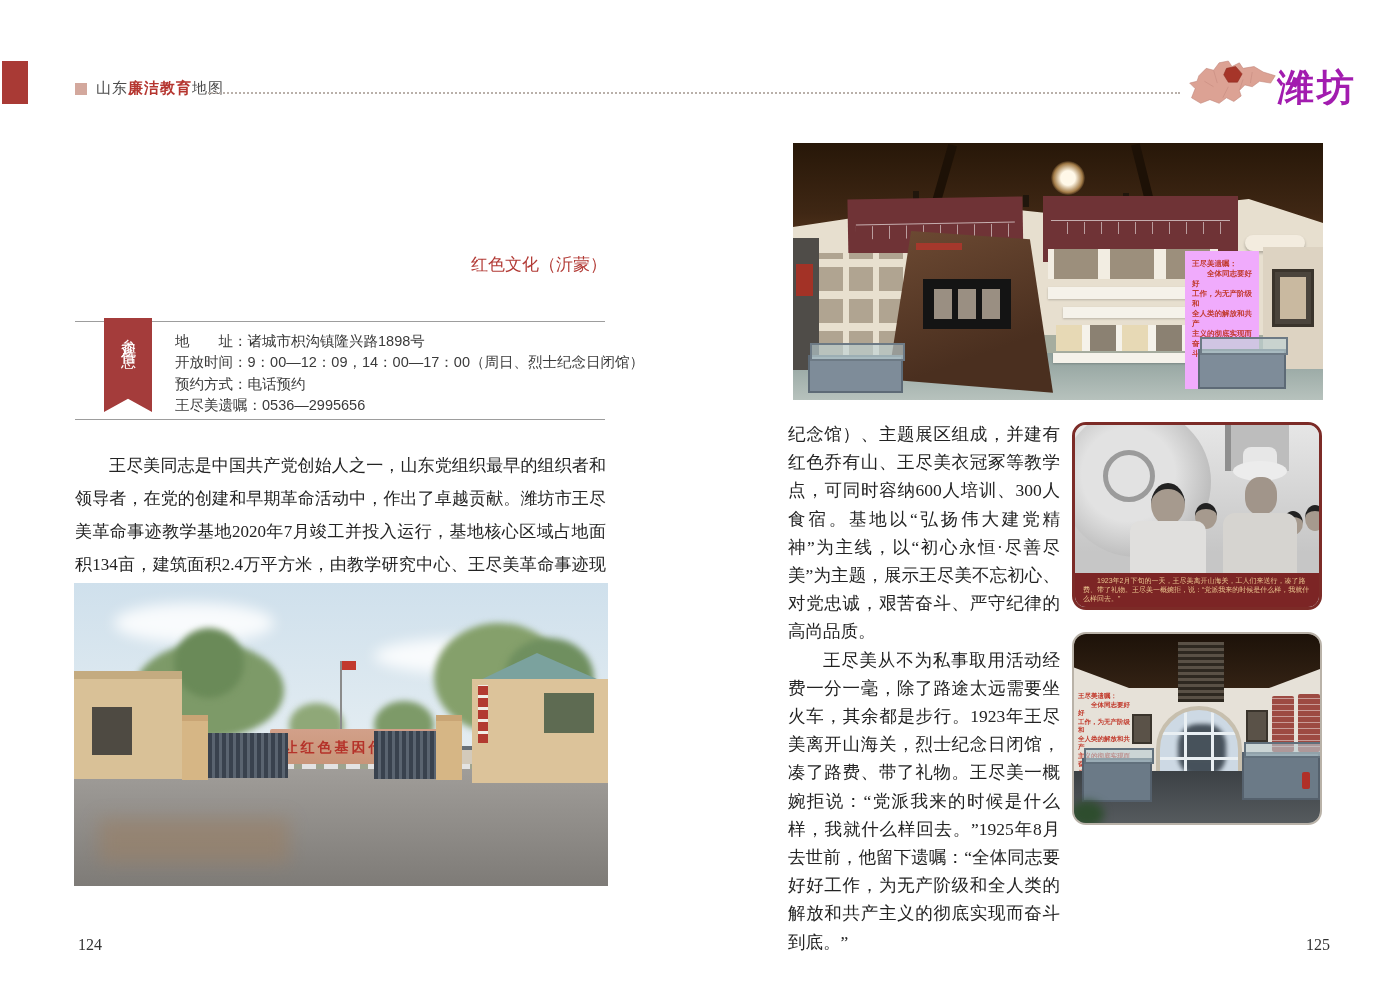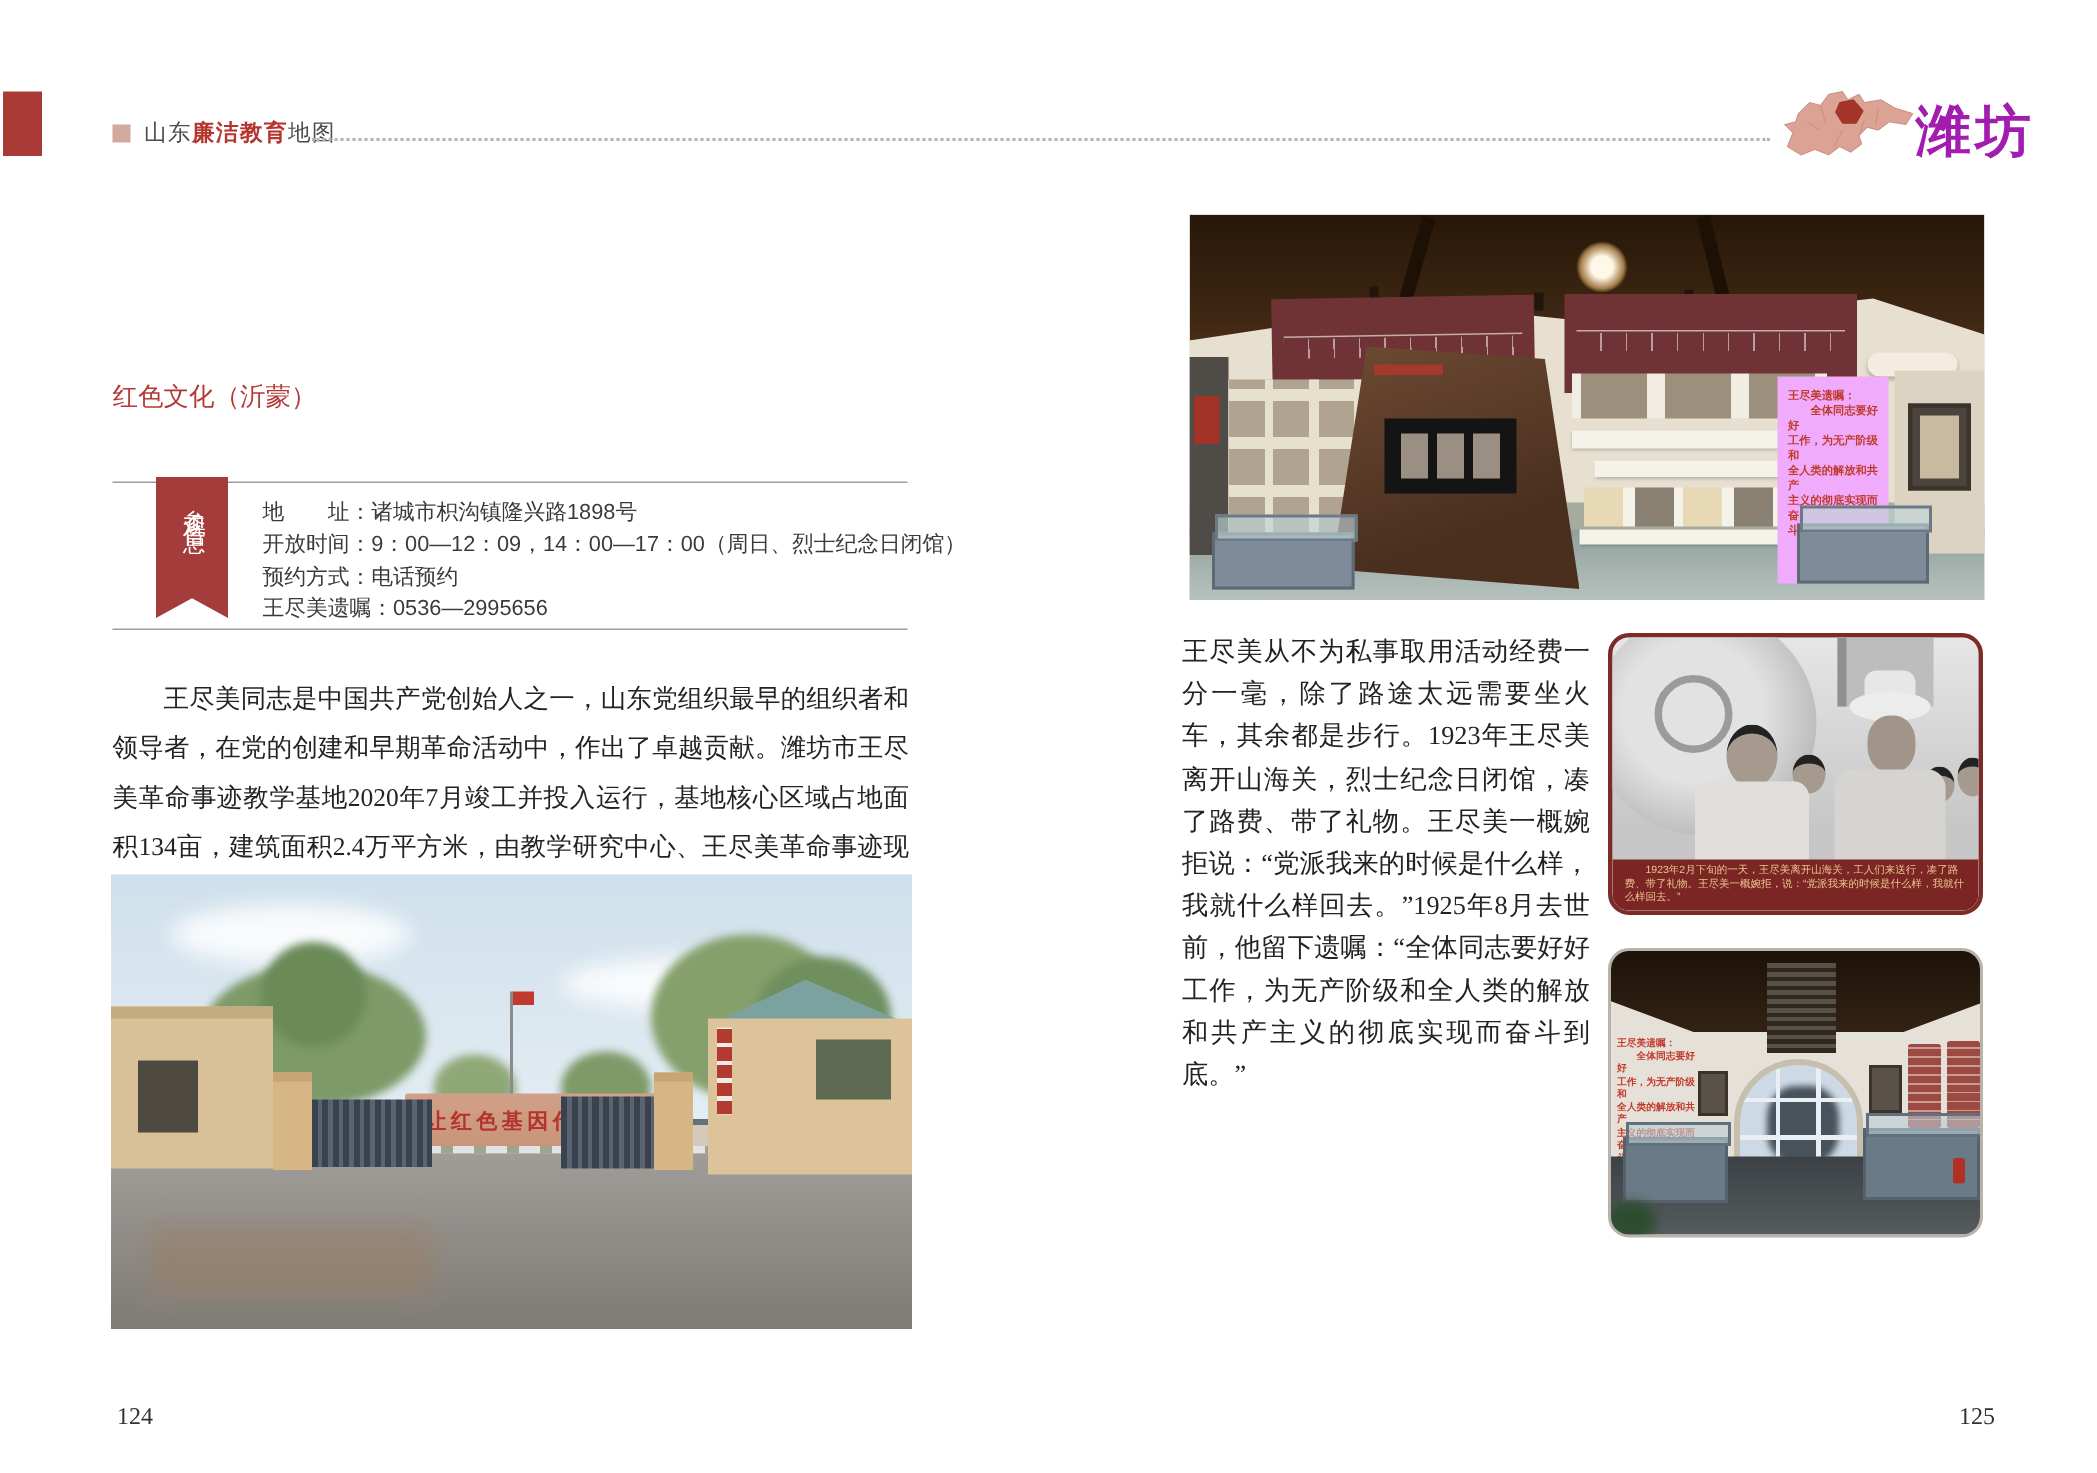--- a/index.html
+++ b/index.html
@@ -14,21 +14,21 @@
   .hdr-text{ font-size:15px; color:#4c4c4c; letter-spacing:1px; white-space:nowrap; }
   .hdr-text .red{ color:#b5352f; font-weight:bold; }
   .hdr-dots{ position:absolute; left:208px; top:92px; width:972px; border-top:2px dotted #b9b0aa; }
   .map-svg{ position:absolute; left:1186px; top:54px; width:92px; height:60px; }
   .region-label{ position:absolute; left:1277px; top:63px; font-size:37px; font-weight:bold;
                  color:#a21caf; font-family:"Liberation Serif",serif; letter-spacing:3px; }
 
   
   .l-title{ position:absolute; left:75px; top:204px; width:532px; text-align:center; font-size:27px;
             font-weight:bold; color:#a13431; font-family:"Liberation Serif",serif; letter-spacing:1px; }
-  .l-subtitle{ position:absolute; left:75px; top:253px; width:532px; text-align:left;
+  .l-subtitle{ position:absolute; left:75px; top:253px; width:532px; text-align:right;
                font-size:17px; color:#b23a35; }
   .rule{ position:absolute; left:75px; width:530px; border-top:1px solid #9d9d9d; }
   .rule-top{ top:321px; } .rule-bottom{ top:419px; }
   .ribbon{ position:absolute; left:104px; top:318px; width:48px; height:94px; background:#a43c3b;
            clip-path:polygon(0 0,100% 0,100% 100%,50% 86%,0 100%);
            display:flex; justify-content:center; }
   .ribbon span{ writing-mode:vertical-rl; color:#fff; font-size:15px; letter-spacing:5px; margin-top:9px; }
   .info-rows{ position:absolute; left:175px; top:332px; width:430px; font-size:14.5px; color:#3a3a3a; }
   .info-row{ height:21.4px; white-space:nowrap; }
   .info-label{ color:#3a3a3a; }
@@ -275,20 +275,21 @@
 主义的彻底实现而奋
 斗到底！</div>
     </div>
     <div class="abs b-rwall"></div>
     <div class="abs b-rframe"></div>
     <div class="abs b-case" style="left:15px;top:212px;width:95px;height:38px;"></div>
     <div class="abs b-case" style="left:405px;top:206px;width:88px;height:40px;"></div>
   </div>
 
   <div class="r-col">
+    <p>纪念馆）、主题展区组成，并建有红色乔有山、王尽美衣冠冢等教学点，可同时容纳600人培训、300人食宿。基地以“弘扬伟大建党精神”为主线，以“初心永恒·尽善尽美”为主题，展示王尽美不忘初心、对党忠诚，艰苦奋斗、严守纪律的高尚品质。</p>
     <p>王尽美从不为私事取用活动经费一分一毫，除了路途太远需要坐火车，其余都是步行。1923年王尽美离开山海关，烈士纪念日闭馆，凑了路费、带了礼物。王尽美一概婉拒说：“党派我来的时候是什么样，我就什么样回去。”1925年8月去世前，他留下遗嘱：“全体同志要好好工作，为无产阶级和全人类的解放和共产主义的彻底实现而奋斗到底。”</p>
   </div>
 
   <div class="photo photo-c">
     <div class="abs c-bg"></div>
     <div class="abs c-boiler"></div>
     <div class="abs c-hub"></div>
     <div class="abs c-cab"></div>
     <div class="abs c-head" style="left:120px;top:78px;width:22px;height:26px;"></div>
     <div class="abs c-head" style="left:208px;top:86px;width:20px;height:24px;"></div>

